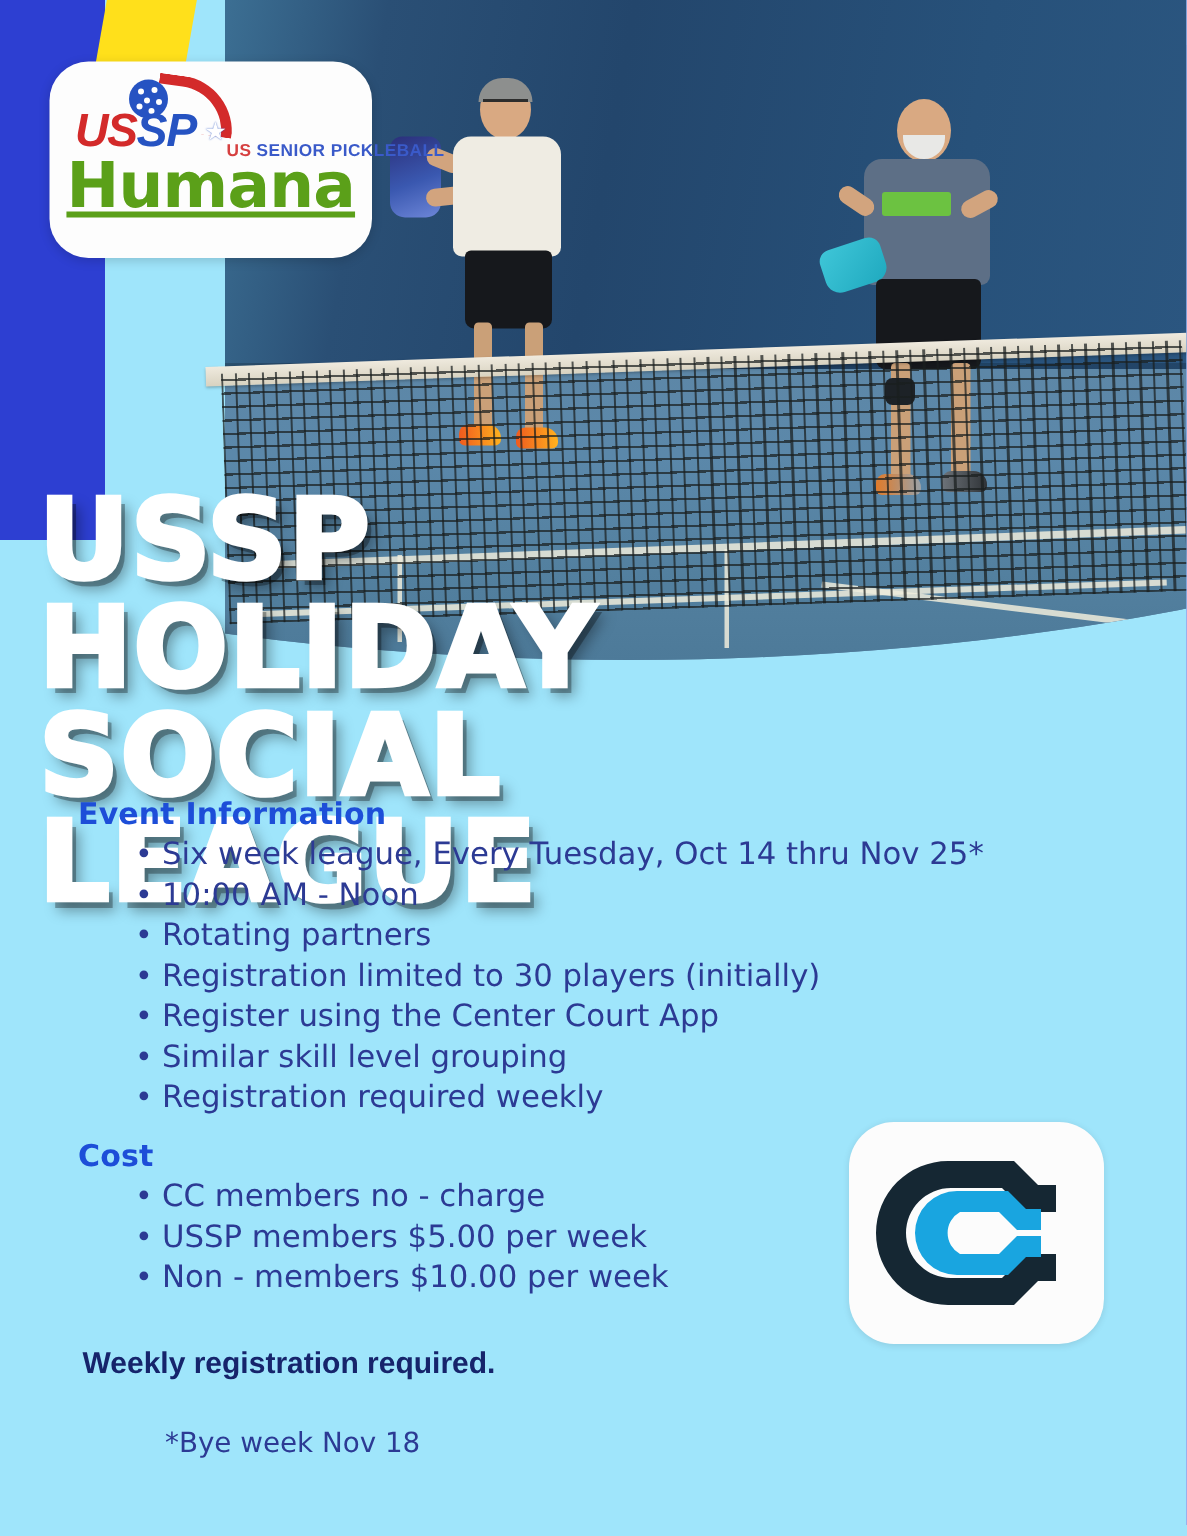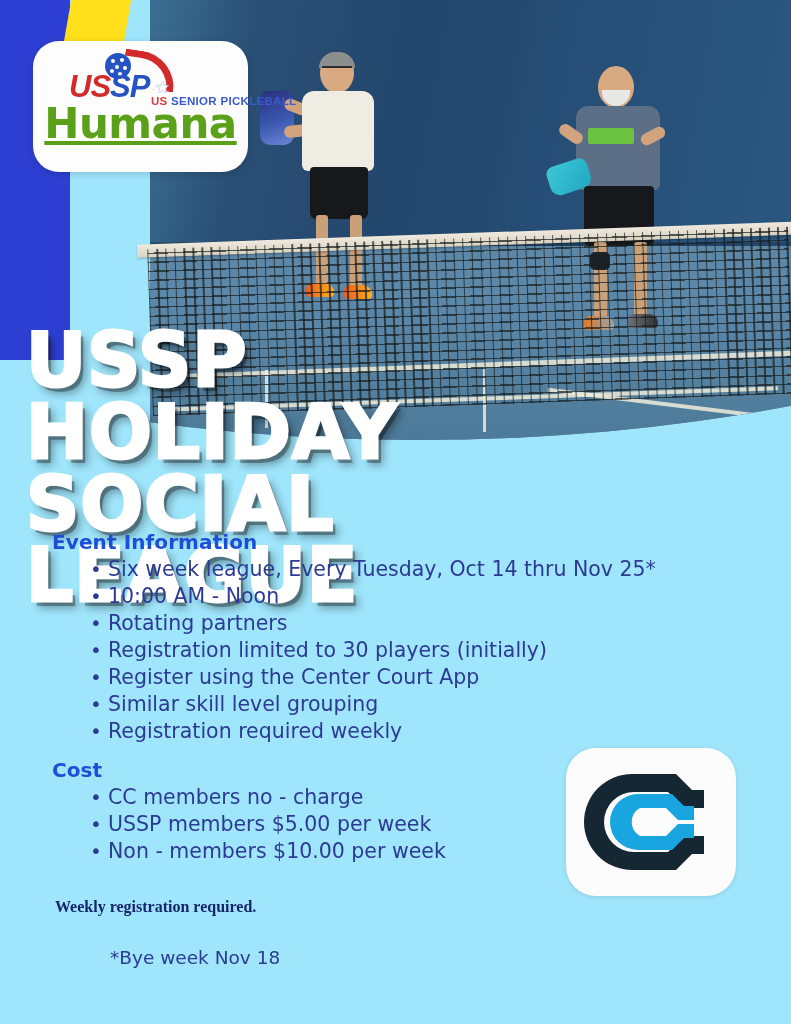--- a/index.html
+++ b/index.html
@@ -144,21 +144,21 @@
   
   .logo-card{
     position:absolute;
     left:33px; top:41px;
     width:215px; height:131px;
     background:#fdfdfd;
     border-radius:26px;
     box-shadow:0 2px 7px rgba(0,0,0,.16);
   }
   .ussp-row{position:absolute;left:12px;top:10px;width:195px;height:56px;}
-  .ussp-mark{position:absolute;left:24px;top:2px;width:104px;height:52px;}
+  .ussp-mark{position:absolute;left:5px;top:2px;width:104px;height:52px;}
   .pb-ball{
     position:absolute;left:36px;top:0;width:26px;height:26px;border-radius:50%;
     background:#2653c2;
   }
   .pb-hole{position:absolute;width:4px;height:4px;border-radius:50%;background:#fff;}
   .swoosh-red{
     position:absolute;left:54px;top:-1px;width:46px;height:30px;
     border-top:7px solid #d32a2a;
     border-right:7px solid #d32a2a;
     border-radius:0 40px 0 0;
@@ -248,23 +248,23 @@
     content:"\2022";
     position:absolute;
     left:-18px; top:0;
     color:#2c3a94;
     font-size:20px;
   }
   .gap-cost{height:13px;}
   .weekly{
     margin:33px 4px 0 55px;
     color:#16246b;
-    font-size:16px;
+    font-size:20px;
     font-weight:bold;
-    font-family:Liberation Serif, serif;
+    font-family:Liberation Sans, sans-serif;
   }
   .bye{
     margin:31px 0 0 110px;
     color:#2c3a94;
     font-size:18.5px;
     font-family:"DejaVu Sans", sans-serif;
   }
 
   
   .cc-card{

